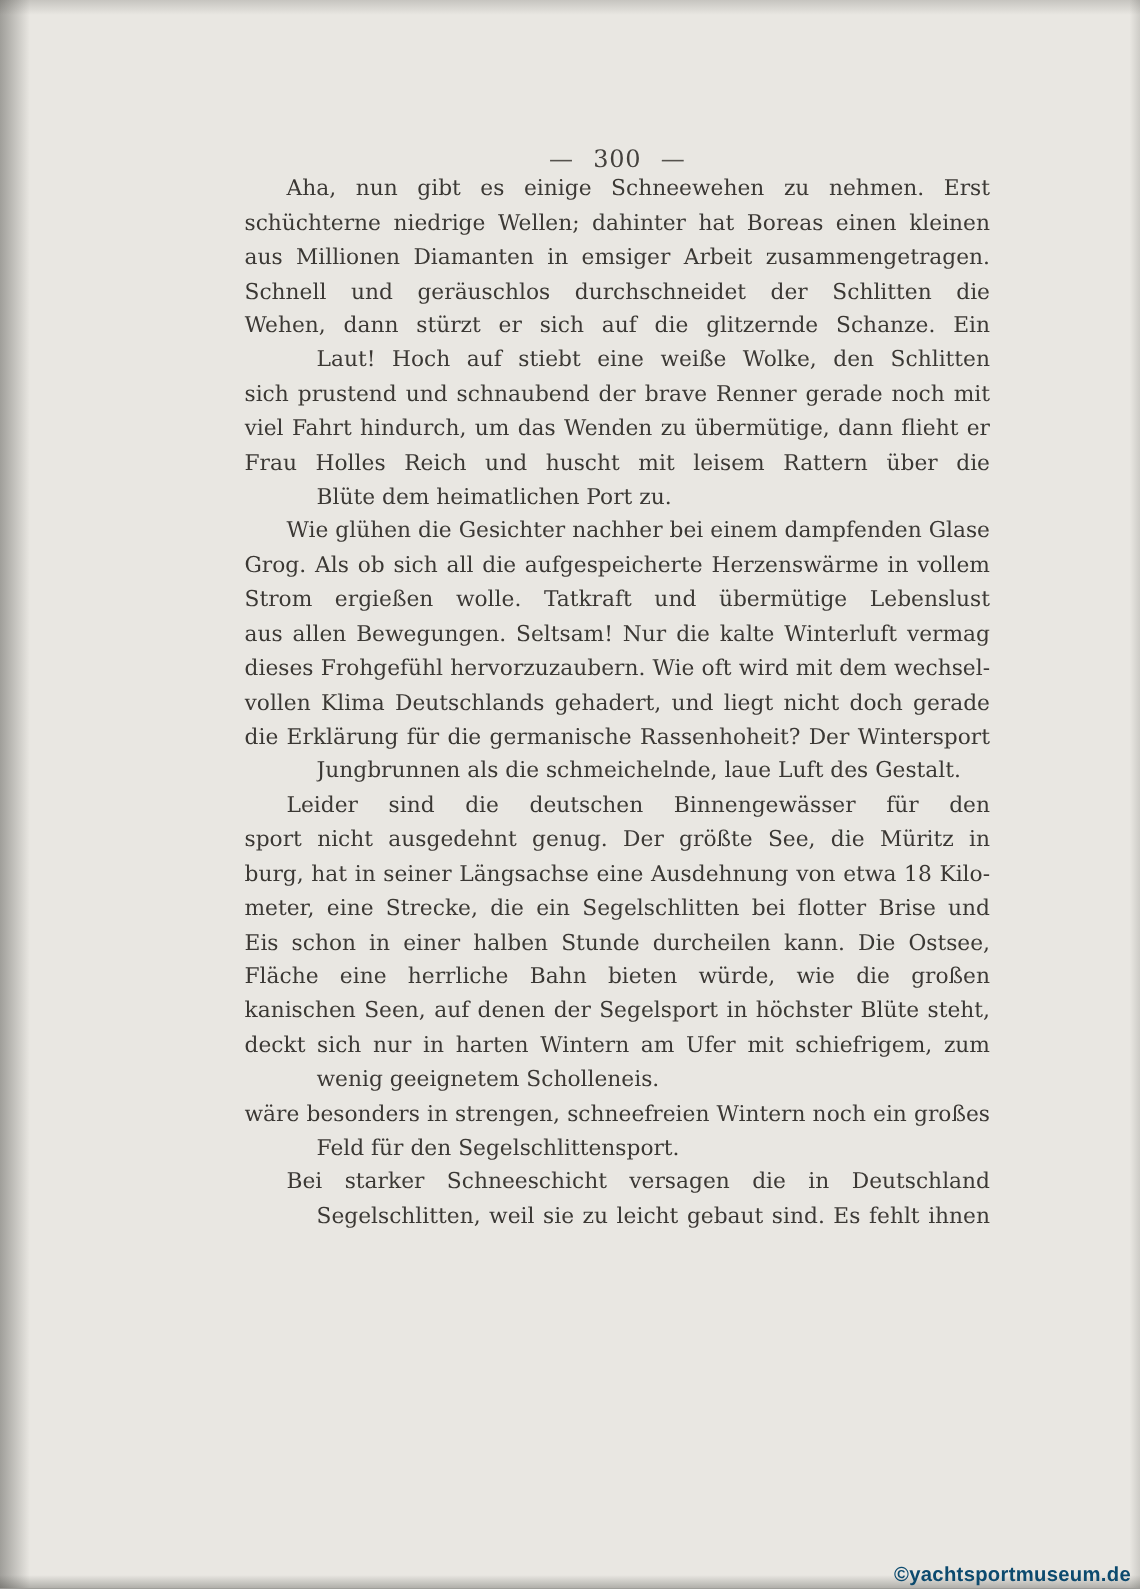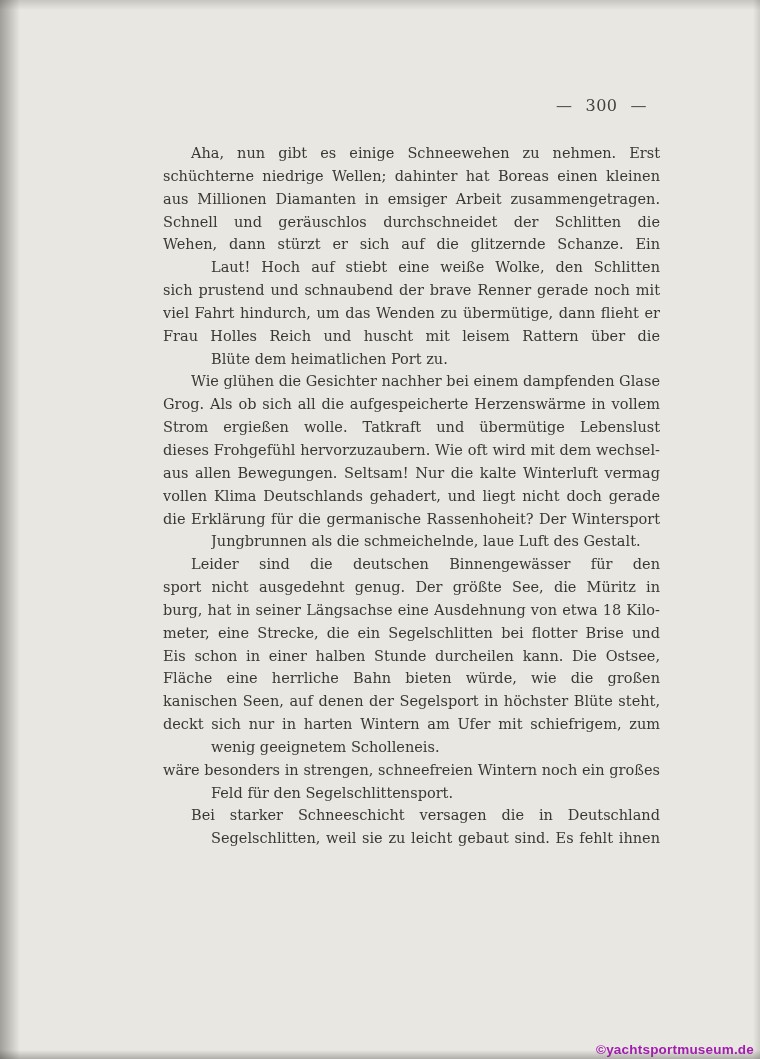--- a/index.html
+++ b/index.html
@@ -27,25 +27,24 @@
   .edge-right  { right: 0; top: 0; bottom: 0; width: 7px;
                  background: linear-gradient(270deg, rgba(40,40,36,0.14), rgba(40,40,36,0)); }
 
   .content {
     position: absolute;
     left: 163px;
     top: 96px;
     width: 497px;
   }
   .page-header {
-    text-align: right;
+    text-align: center;
     font-size: 16px;
     letter-spacing: 0.5px;
     color: #44413d;
-    margin-bottom: 27px;
   }
   .page-header .dash { margin: 0 13px; color: #55524d; }
 
   .page-text {
     font-size: 14.5px;
   }
   .para { margin: 0; }
   .line {
     height: 22.85px;
     line-height: 22.85px;
@@ -56,21 +55,21 @@
   .line.first { text-indent: 28px; }
   .line.last  { text-align-last: left; margin-left: 48px; }
 
   .watermark {
     position: absolute;
     right: 6px;
     bottom: 2px;
     font-family: "Liberation Sans", sans-serif;
     font-size: 13.5px;
     font-weight: bold;
-    color: #a21caf;
+    color: #0c4a6e;
     letter-spacing: 0.2px;
   }
 </style>
 </head>
 <body>
 
 <div class="scan">
 
   <div class="edge edge-left"></div>
   <div class="edge edge-top"></div>
@@ -94,22 +93,22 @@
         <div class="para">
           <div class="line">sich prustend und schnaubend der brave Renner gerade noch mit so</div>
           <div class="line">viel Fahrt hindurch, um das Wenden zu übermütige, dann flieht er</div>
           <div class="line">Frau Holles Reich und huscht mit leisem Rattern über die ungehinderte</div>
           <div class="line last">Blüte dem heimatlichen Port zu.</div>
         </div>
         <div class="para">
           <div class="line first">Wie glühen die Gesichter nachher bei einem dampfenden Glase</div>
           <div class="line">Grog. Als ob sich all die aufgespeicherte Herzenswärme in vollem</div>
           <div class="line">Strom ergießen wolle. Tatkraft und übermütige Lebenslust sprühen</div>
+          <div class="line">aus allen Bewegungen. Seltsam! Nur die kalte Winterluft vermag</div>
           <div class="line">dieses Frohgefühl hervorzuzaubern. Wie oft wird mit dem wechsel-</div>
-          <div class="line">aus allen Bewegungen. Seltsam! Nur die kalte Winterluft vermag</div>
           <div class="line">vollen Klima Deutschlands gehadert, und liegt nicht doch gerade darin</div>
           <div class="line">die Erklärung für die germanische Rassenhoheit? Der Wintersport</div>
           <div class="line last">Jungbrunnen als die schmeichelnde, laue Luft des Gestalt.</div>
         </div>
         <div class="para">
           <div class="line first">Leider sind die deutschen Binnengewässer für den Schlittensegel-</div>
           <div class="line">sport nicht ausgedehnt genug. Der größte See, die Müritz in Mecklen-</div>
           <div class="line">burg, hat in seiner Längsachse eine Ausdehnung von etwa 18 Kilo-</div>
           <div class="line">meter, eine Strecke, die ein Segelschlitten bei flotter Brise und glattem</div>
           <div class="line">Eis schon in einer halben Stunde durcheilen kann. Die Ostsee, deren</div>

